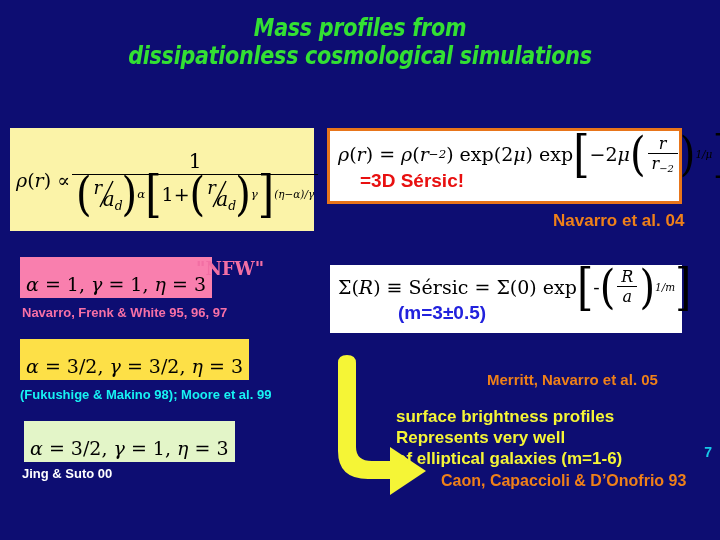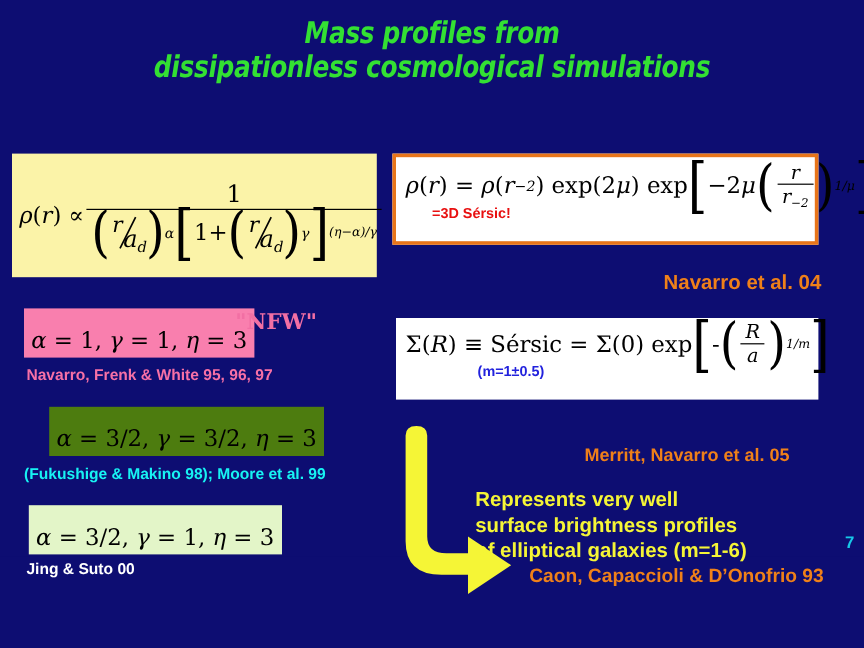--- a/index.html
+++ b/index.html
@@ -165,39 +165,39 @@
     font-size: 16px;
   }
   .stackfrac .sn { padding: 0 4px; font-style: italic; }
   .stackfrac .sb { width: 100%; border-top: 1.4px solid #000; }
   .stackfrac .sd { padding: 0 4px; font-style: italic; }
 
   .eqline { display: flex; align-items: center; }
   .eqnote {
     font-family: "Liberation Sans", sans-serif;
     font-weight: bold;
-    font-size: 12px;
+    font-size: 19px;
     margin-top: -4px;
     margin-left: 22px;
   }
   .note-red  { color: #e81010; }
   .note-blue { color: #2222dd; }
 
   
   .parambox {
     position: absolute;
     font-family: "DejaVu Serif", serif;
     font-size: 19px;
     color: #000;
     padding: 17px 6px 2px 6px;
     white-space: nowrap;
     line-height: 1.15;
   }
   .pb-pink  { left: 20px; top: 257px; background: #f97fae; }
-  .pb-cyan  { left: 20px; top: 339px; background: #4d7c0f; margin-left: 21px; }
+  .pb-cyan  { left: 20px; top: 339px; background: #fde047; }
   .pb-green { left: 24px; top: 421px; background: #e3f5c8; }
 
   .nfwlabel {
     position: absolute;
     left: 196px; top: 258px;
     color: #f26fa4;
     font-family: "DejaVu Serif", serif;
     font-size: 18px;
     font-weight: bold;
   }
@@ -213,21 +213,21 @@
   .cite-cyan  { left: 20px; top: 387px; color: #17f3f3; }
   .cite-white { left: 22px; top: 466px; color: #ffffff; }
 
   .ref {
     position: absolute;
     font-family: "Liberation Sans", sans-serif;
     font-weight: bold;
     color: #ef8019;
     white-space: nowrap;
   }
-  .ref-navarro { left: 553px; top: 211px; font-size: 17px; margin-top: 15px; }
+  .ref-navarro { left: 553px; top: 211px; font-size: 17px; }
   .ref-merritt { left: 487px; top: 371px; font-size: 15px; }
   .ref-caon    { left: 441px; top: 472px; font-size: 16px; }
 
   
   .arrow {
     position: absolute;
     left: 330px;
     top: 355px;
     width: 110px;
     height: 140px;
@@ -362,21 +362,21 @@
         -<span class="bigparen">(</span>
         <span class="stackfrac">
           <span class="sn mupr">R</span>
           <span class="sb"></span>
           <span class="sd mupr">a</span>
         </span>
         <span class="bigparen">)</span><span class="supsm mi">1/m</span>
         <span class="bigbrak">]</span>
       </span>
     </div>
-    <div class="eqnote note-blue" style="margin-left:60px;">(m=1±0.5)</div>
+    <div class="eqnote note-blue" style="margin-left:60px;">(m=3±0.5)</div>
   </div>
 
   <div class="ref ref-merritt">Merritt, Navarro et al. 05</div>
 
   <svg class="arrow" viewBox="0 0 110 140">
     <path d="M 8 8
              L 8 96
              Q 8 124 38 124
              L 60 124
              L 60 140
@@ -384,22 +384,22 @@
              L 60 92
              L 60 106
              L 42 106
              Q 26 106 26 92
              L 26 8
              Q 26 0 17 0
              Q 8 0 8 8 Z" fill="#f5f536"></path>
   </svg>
 
   <div class="yellowtext">
+    <span>surface brightness profiles</span>
     <span>Represents very well</span>
-    <span>surface brightness profiles</span>
     <span>of elliptical galaxies (m=1-6)</span>
   </div>
 
   <div class="ref ref-caon">Caon, Capaccioli &amp; D’Onofrio 93</div>
 
   <div class="footer-page">7</div>
 
 </div>
 
 </body></html>

